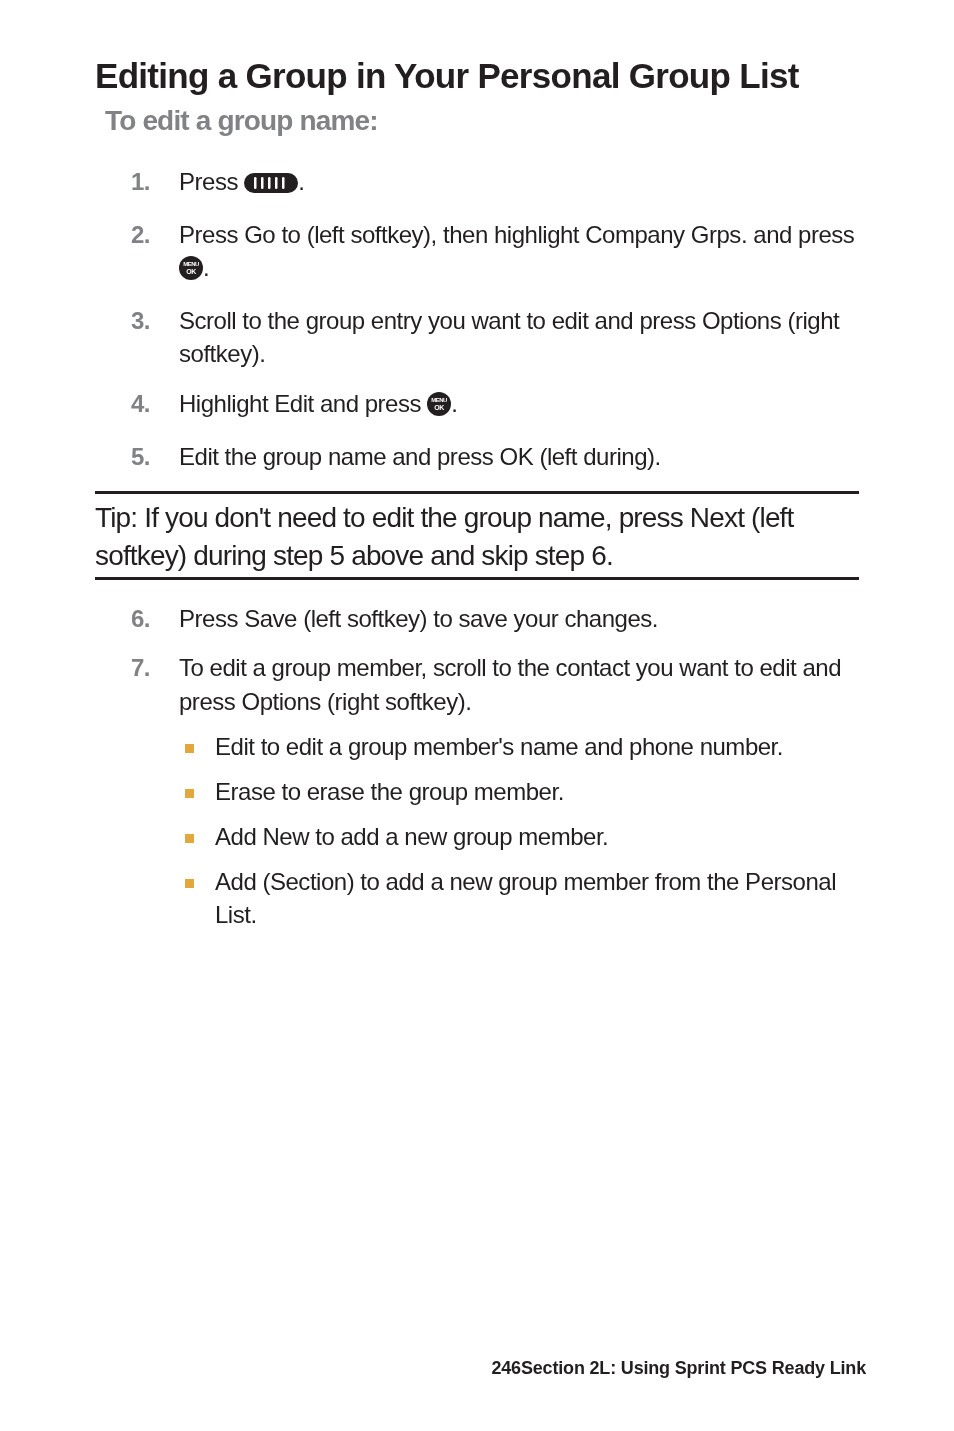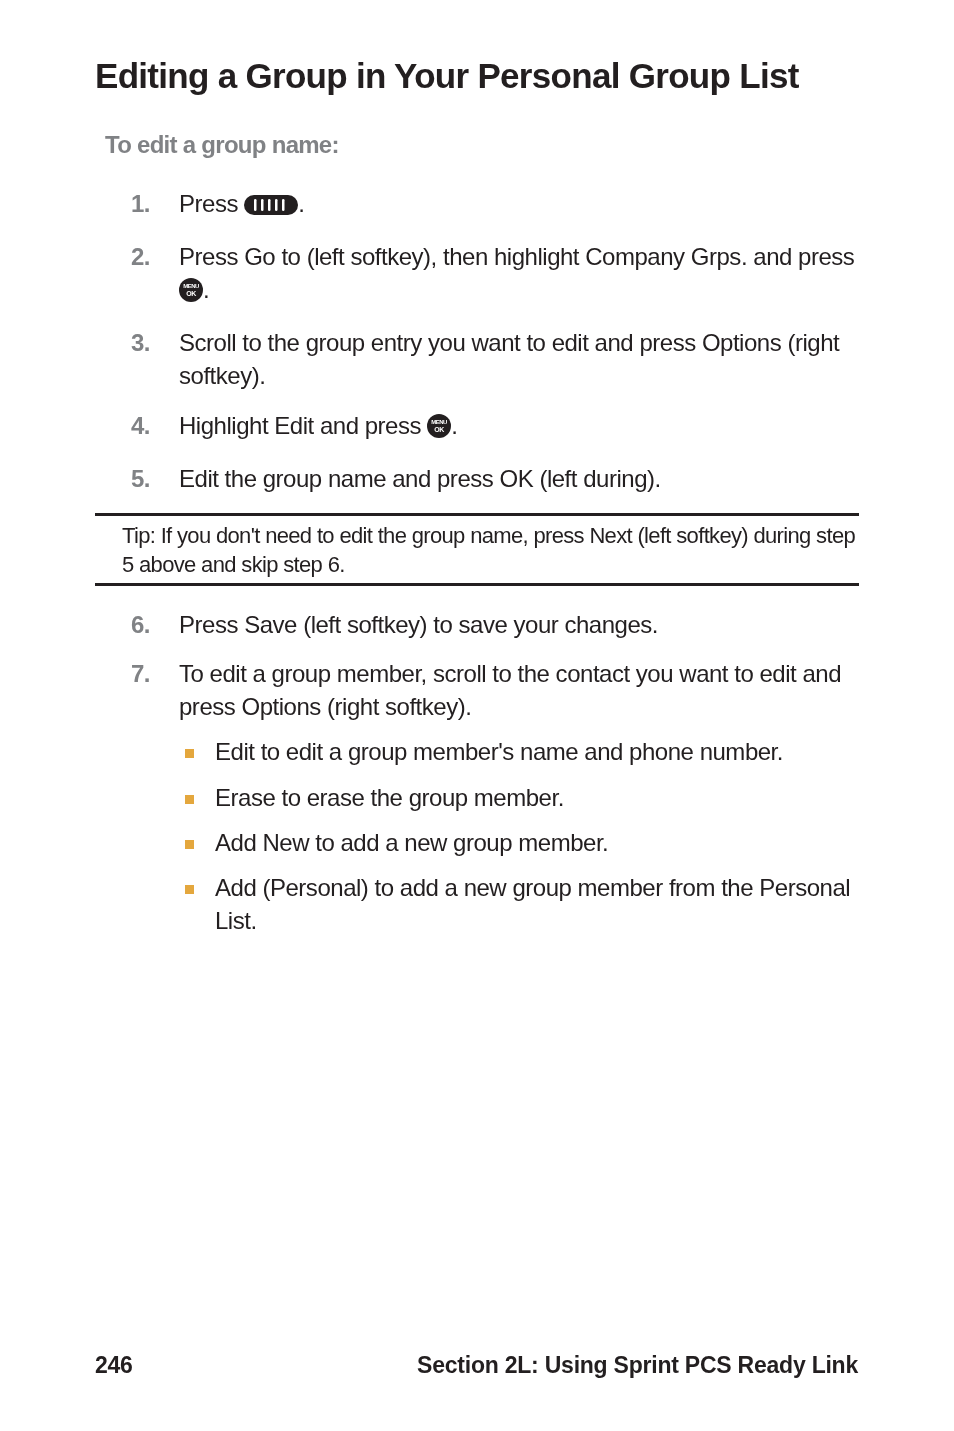--- a/index.html
+++ b/index.html
@@ -16,25 +16,25 @@
       color: #231f20;
       background: #ffffff;
       position: relative;
       letter-spacing: -0.02em;
     }
     
     h1 {
       font-size: 35px;
       font-weight: 700;
       letter-spacing: -0.02em;
-      margin-bottom: 35px;
+      margin-bottom: 9px;
     }
     
     .sub-heading {
-      font-size: 24px;
+      font-size: 28px;
       font-weight: 700;
       color: #808285;
       margin-left: 10px;
       margin-bottom: 28px;
       letter-spacing: -0.03em;
     }
     
     ol.steps {
       list-style: none;
       padding-left: 36px;
@@ -69,24 +69,23 @@
     }
     
     .hr-thick-below {
       border: none;
       border-top: 3px solid #231f20;
       margin-top: 3px;
       margin-bottom: 22px;
     }
     
     .tip {
-      font-size: 22px;
+      font-size: 28px;
       line-height: 1.35;
       letter-spacing: -0.03em;
-      margin-left: 27px;
     }
     
     ul.sub {
       list-style: none;
       margin-top: 12px;
     }
     
     ul.sub li {
       position: relative;
       font-size: 24px;
@@ -113,24 +112,24 @@
     
     .icon-menu {
       display: inline-block;
       vertical-align: -4px;
     }
     
     .footer {
       position: absolute;
       bottom: 52px;
       left: 95px;
-      right: 96px;
+      right: 88px;
       display: flex;
-      justify-content: space-between;
-      font-size: 23px;
+      justify-content: flex-end;
+      font-size: 18px;
       font-weight: 700;
       letter-spacing: -0.01em;
     }
 
     .steps-block-2 {
       margin-top: 4px;
     }
   </style>
 </head>
 <body>
@@ -201,21 +200,21 @@
   </li>
 
   <li>
     <span class="num">7.</span>
     <span>To edit a group member, scroll to the contact you want to edit and press </span><span class="bold">Options</span><span> (right softkey).</span>
     
     <ul class="sub">
       <li><span class="bold">Edit</span><span> to edit a group member's name and phone number.</span></li>
       <li><span class="bold">Erase</span><span> to erase the group member.</span></li>
       <li><span class="bold">Add New</span><span> to add a new group member.</span></li>
-      <li><span class="bold">Add (Personal)</span><span> to add a new group member from the Personal List.</span></li>
+      <li><span class="bold">Add (Section)</span><span> to add a new group member from the Personal List.</span></li>
     </ul>
   </li>
 
 </ol>
 
 <div class="footer">
   <span>246</span>
   <span>Section 2L: Using Sprint PCS Ready Link</span>
 </div>
 

